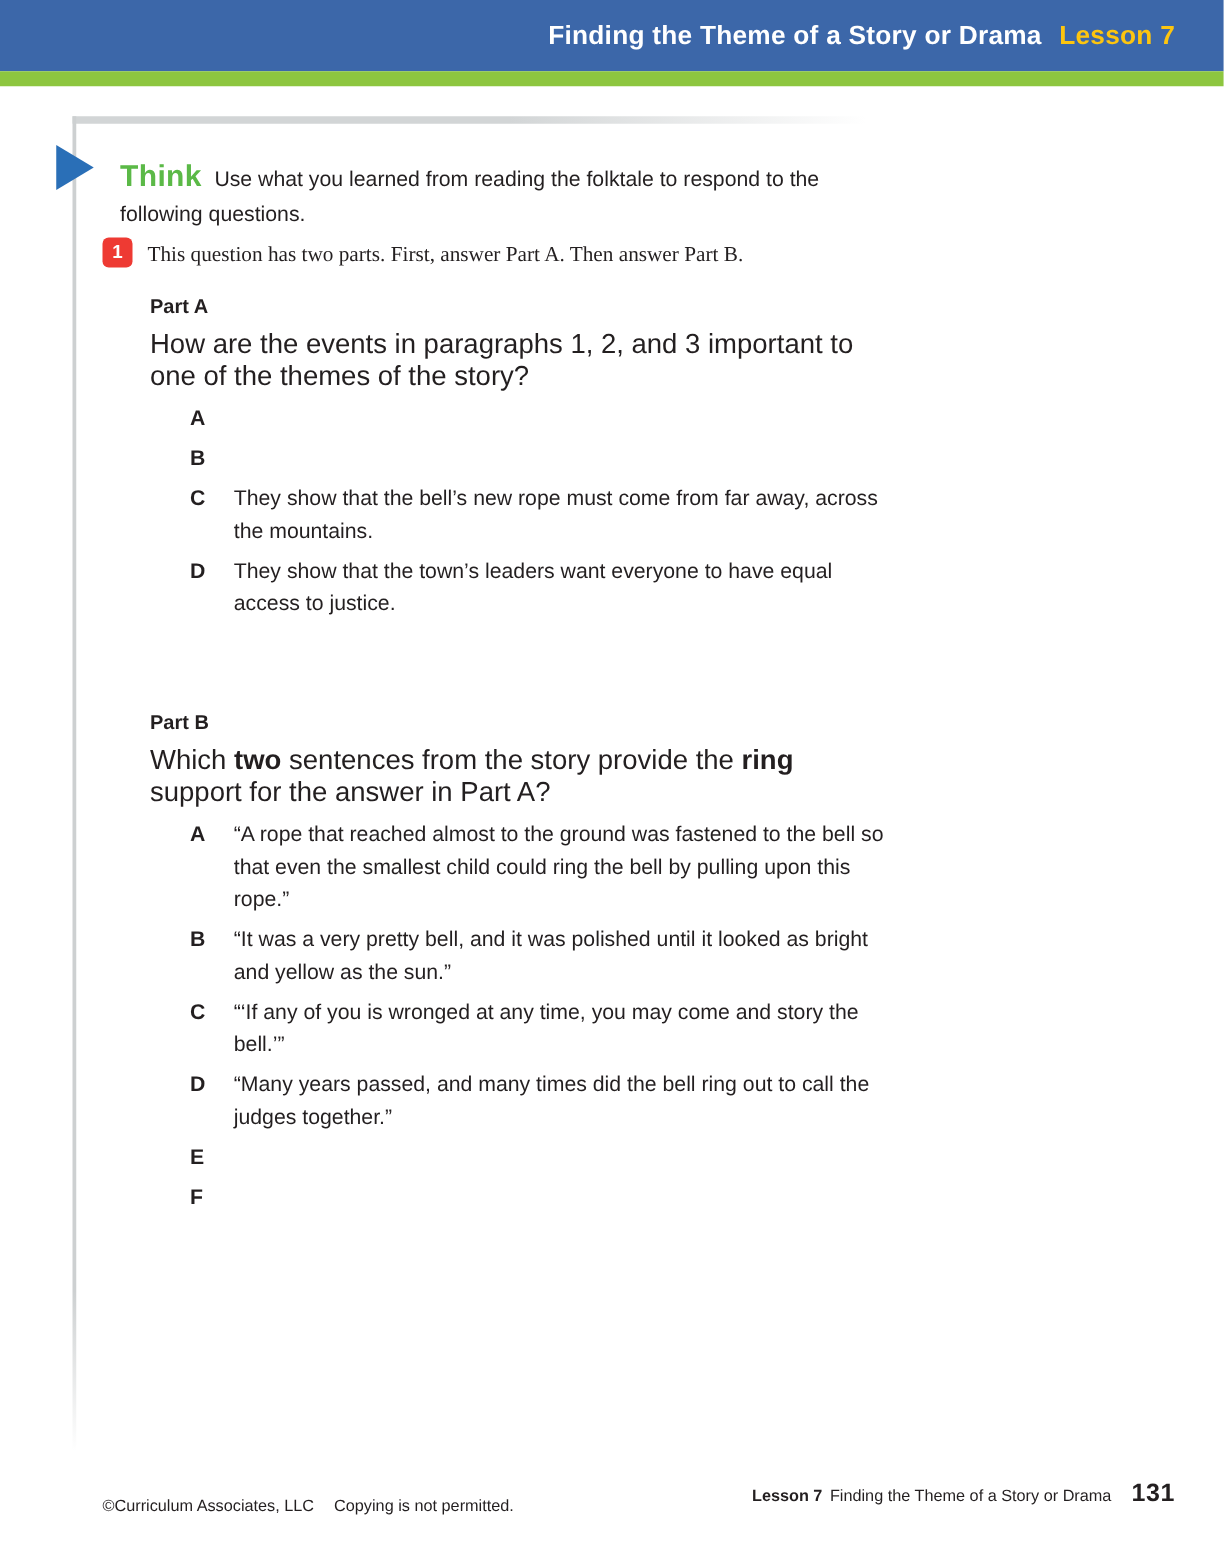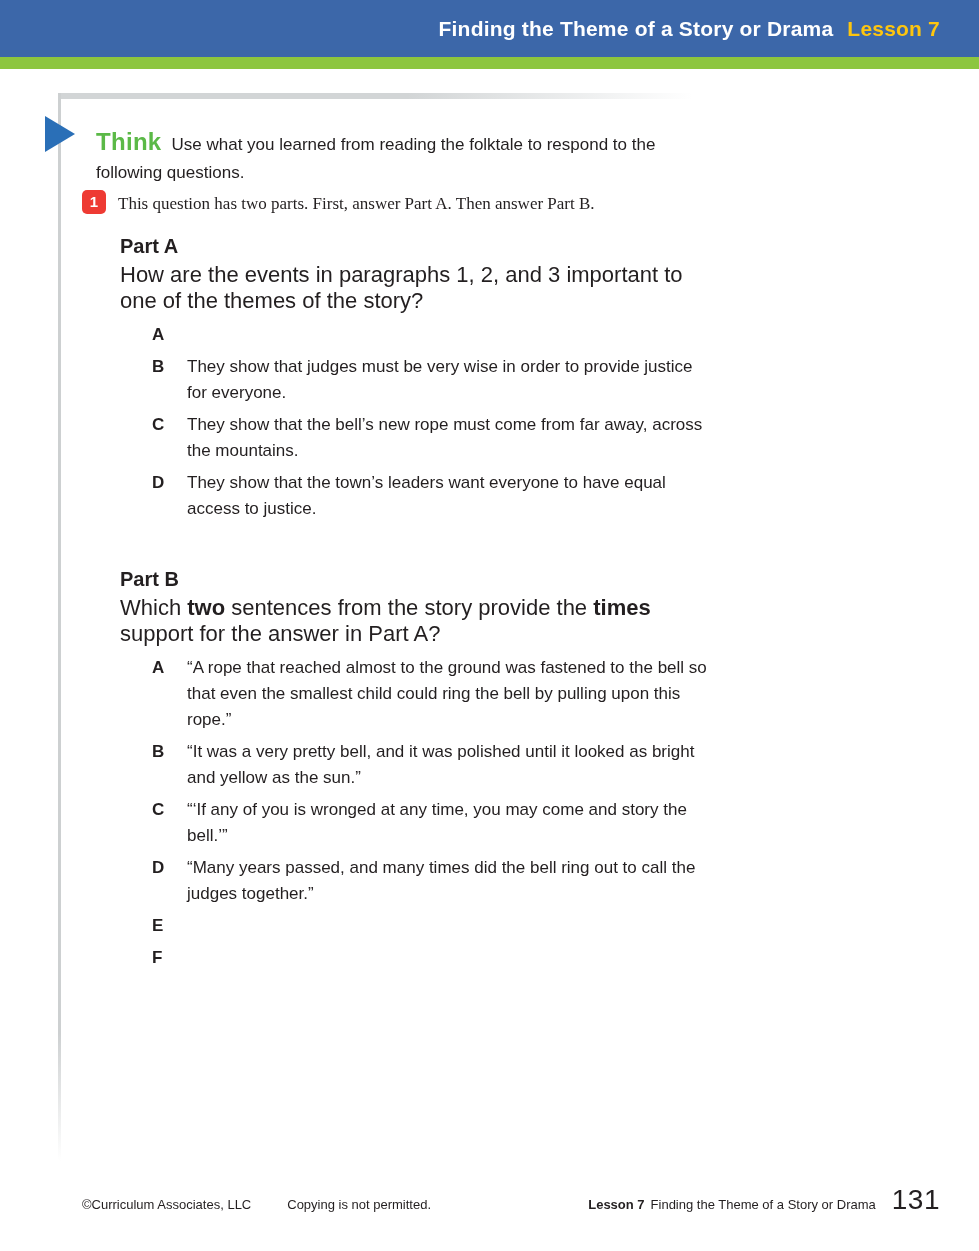--- a/index.html
+++ b/index.html
@@ -43,33 +43,33 @@
   .q-badge{
     flex:0 0 auto;width:24px;height:24px;border-radius:5px;background:#ee3a33;
     color:#ffffff;font-weight:bold;font-size:15px;line-height:24px;text-align:center;margin-right:12px;
   }
   .q-stem{margin:0;width:580px;font-size:17px;line-height:26px;padding-top:1px;font-family:Liberation Serif, serif;}
 
   
   .part{position:absolute;left:120px;width:600px;}
   .part-a{top:234px;}
   .part-b{top:567px;}
-  .part h3{margin:0 0 4px 0;font-size:20px;line-height:24px;font-weight:bold;}
+  .part h3{margin:0 0 4px 0;font-size:16px;line-height:24px;font-weight:bold;}
   .prompt{margin:0 0 8px 0;width:575px;font-size:22px;line-height:26px;}
   .choice{display:flex;padding-left:32px;margin-bottom:6px;}
   .letter{flex:0 0 35px;font-weight:bold;font-size:17px;line-height:26px;}
   .ctext{width:520px;font-size:17px;line-height:26px;}
 
   
   .footer-left{position:absolute;left:82px;top:1197px;font-size:13px;}
-  .footer-left .notice{margin-left:36px;}
+  .footer-left .notice{margin-left:16px;}
   .footer-right{position:absolute;right:39px;top:1184px;display:flex;align-items:baseline;}
   .footer-lesson{font-weight:bold;font-size:13px;margin-right:6px;}
   .footer-title{font-size:13px;}
-  .page-number{font-size:28px;font-weight:normal;margin-left:16px;letter-spacing:.5px;}
+  .page-number{font-size:20px;font-weight:bold;margin-left:16px;letter-spacing:.5px;}
 </style>
 </head>
 <body>
 
 <div class="page">
 
   <header class="topbar">
     <span class="topbar-title">Finding the Theme of a Story or Drama</span>
     <span class="topbar-lesson">Lesson 7</span>
   </header>
@@ -88,35 +88,34 @@
 
   <section class="part part-a">
     <h3>Part A</h3>
     <p class="prompt">How are the events in paragraphs 1, 2, and 3 important to one of the themes of the story?</p>
 
     <div class="choice">
       <span class="letter">A</span>
     </div>
     <div class="choice">
       <span class="letter">B</span>
-      <span class="ctext">They show that judges must be very wise in order to provide justice for everyone.</span>
     </div>
     <div class="choice">
       <span class="letter">C</span>
       <span class="ctext">They show that the bell’s new rope must come from far away, across the mountains.</span>
     </div>
     <div class="choice">
       <span class="letter">D</span>
       <span class="ctext">They show that the town’s leaders want everyone to have equal access to justice.</span>
     </div>
   </section>
 
   <section class="part part-b">
     <h3>Part B</h3>
-    <p class="prompt"><span>Which </span><strong>two</strong><span> sentences from the story provide the </span><strong>times</strong><span> support for the answer in Part A?</span></p>
+    <p class="prompt"><span>Which </span><strong>two</strong><span> sentences from the story provide the </span><strong>ring</strong><span> support for the answer in Part A?</span></p>
 
     <div class="choice">
       <span class="letter">A</span>
       <span class="ctext">“A rope that reached almost to the ground was fastened to the bell so that even the smallest child could ring the bell by pulling upon this rope.”</span>
     </div>
     <div class="choice">
       <span class="letter">B</span>
       <span class="ctext">“It was a very pretty bell, and it was polished until it looked as bright and yellow as the sun.”</span>
     </div>
     <div class="choice">

